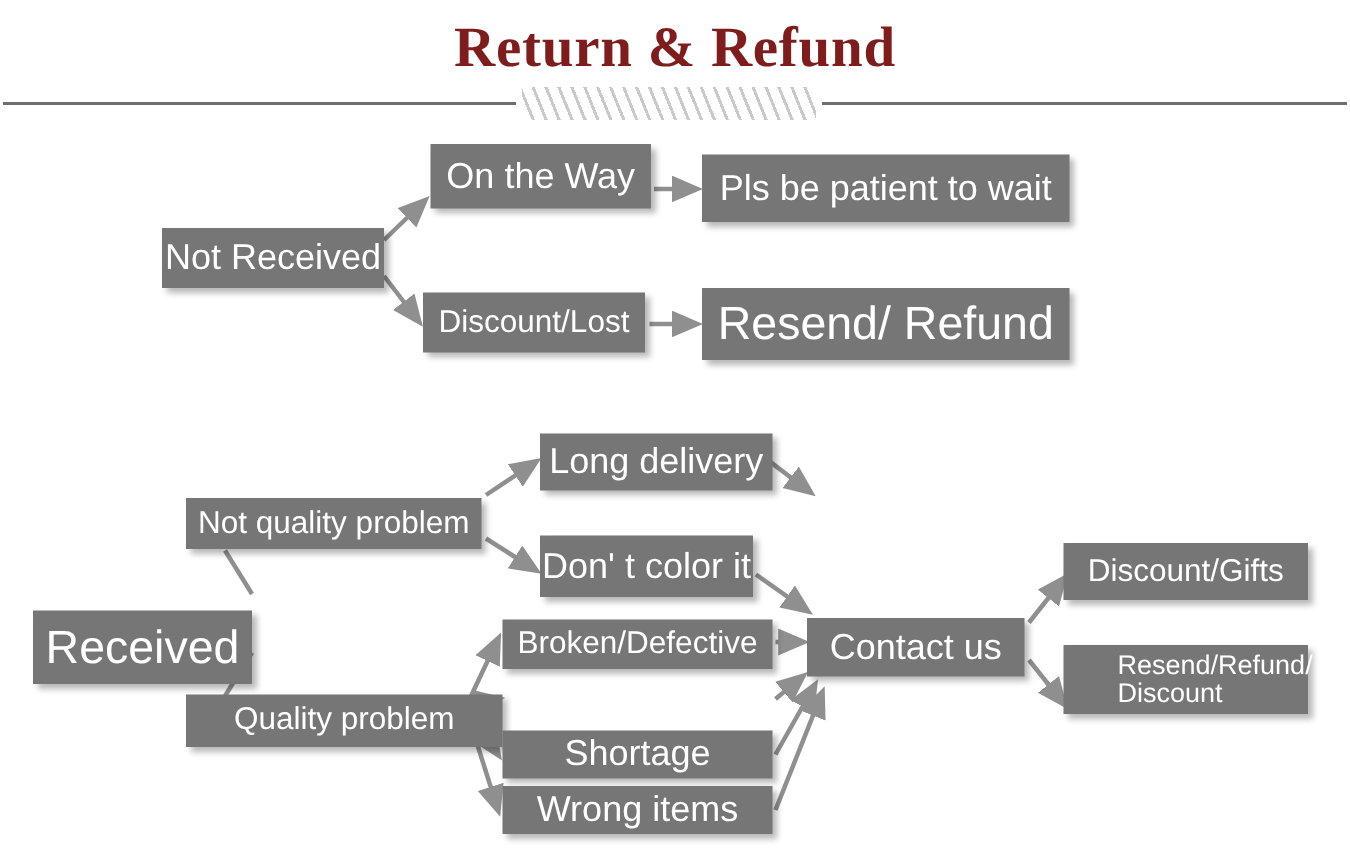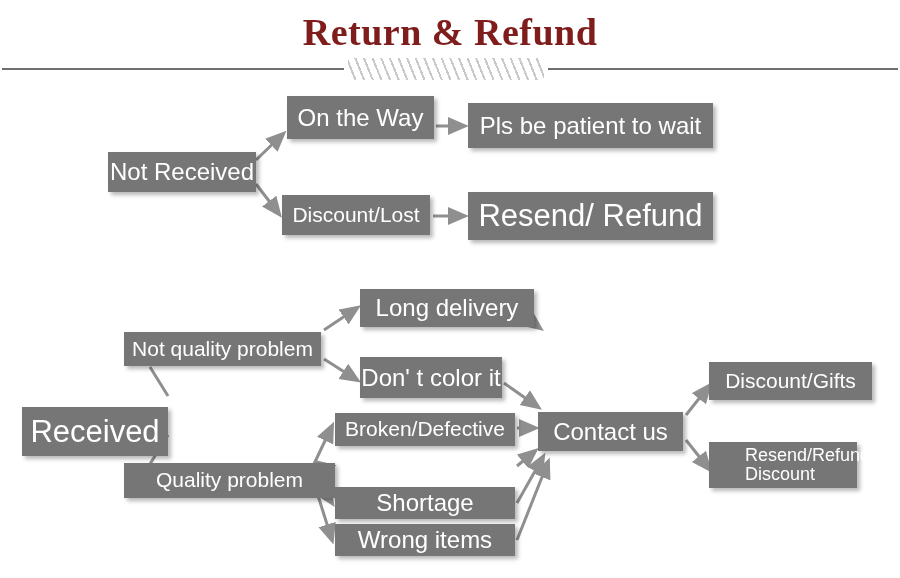--- a/index.html
+++ b/index.html
@@ -171,31 +171,31 @@
   <div class="node fs-md" style="left:282px; top:105px; width:148px; height:40px;">Discount/Lost</div>
 
   <div class="node fs-xl" style="left:468px; top:102px; width:245px; height:48px;">Resend/ Refund</div>
 
   <div class="node fs-xl" style="left:22px; top:301px; width:146px; height:49px;margin-top:16px;">Received</div>
 
   <div class="node fs-md" style="left:124px; top:242px; width:197px; height:34px;">Not quality problem</div>
 
   <div class="node fs-md" style="left:124px; top:373px; width:211px; height:35px;">Quality problem</div>
 
-  <div class="node fs-lg" style="left:360px; top:199px; width:174px; height:38px;">Long delivery</div>
+  <div class="node fs-lg" style="left:360px; top:199px; width:155px; height:38px;">Long delivery</div>
 
   <div class="node fs-lg" style="left:360px; top:267px; width:142px; height:41px;">Don' t color it</div>
 
   <div class="node fs-md" style="left:335px; top:323px; width:180px; height:33px;">Broken/Defective</div>
 
 
   <div class="node fs-lg" style="left:335px; top:397px; width:180px; height:32px;">Shortage</div>
 
   <div class="node fs-lg" style="left:335px; top:434px; width:180px; height:32px;">Wrong items</div>
 
   <div class="node fs-lg" style="left:538px; top:322px; width:145px; height:39px;">Contact us</div>
 
   <div class="node fs-md" style="left:709px; top:272px; width:163px; height:38px;">Discount/Gifts</div>
 
-  <div class="node fs-sm left-align" style="left:709px; top:352px; width:148px; height:46px;padding-left:36px;">Resend/Refund/
+  <div class="node fs-sm left-align" style="left:709px; top:340px; width:163px; height:46px;padding-left:36px;">Resend/Refund/
 Discount</div>
 
 </div>
 
 </body></html>

